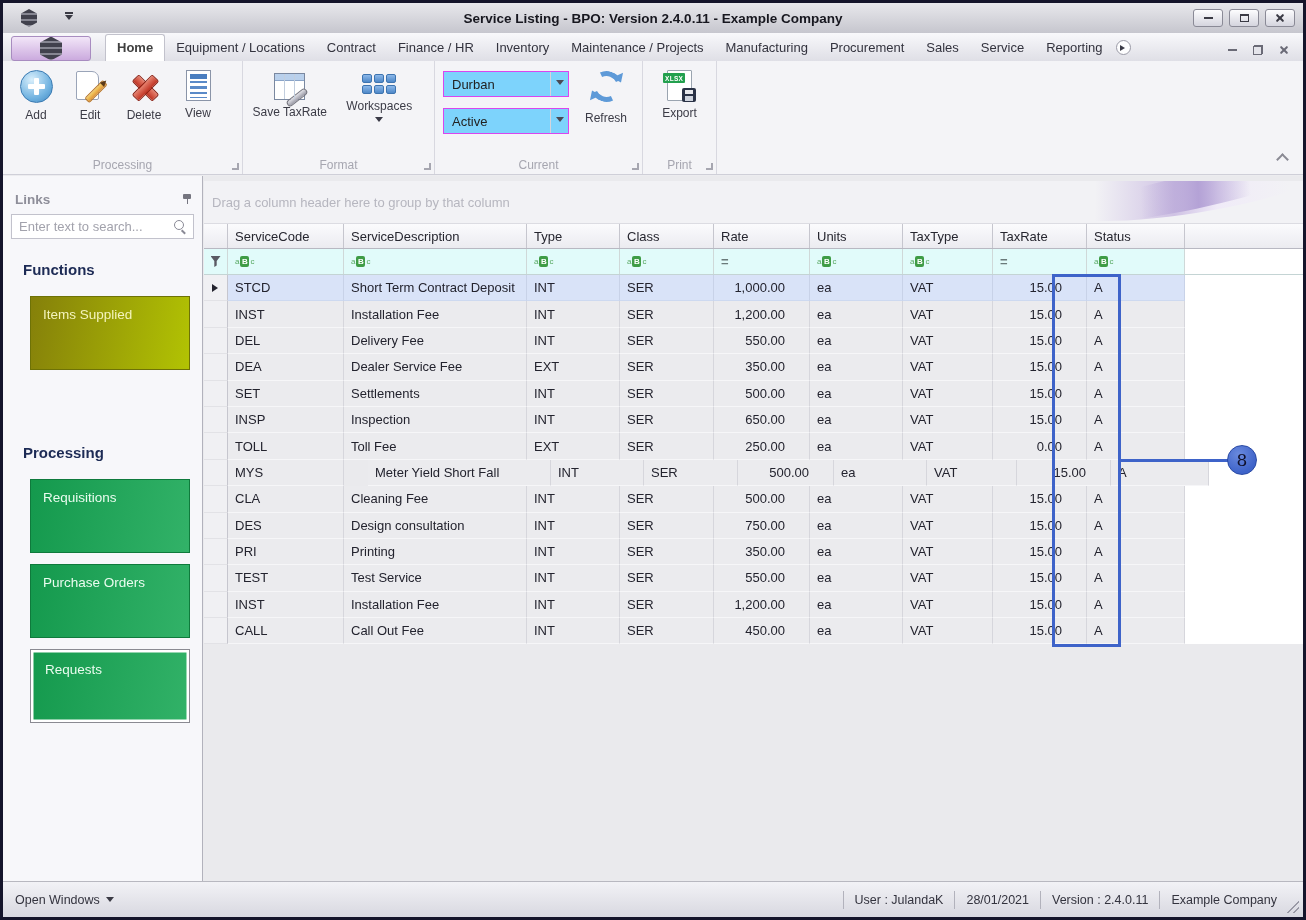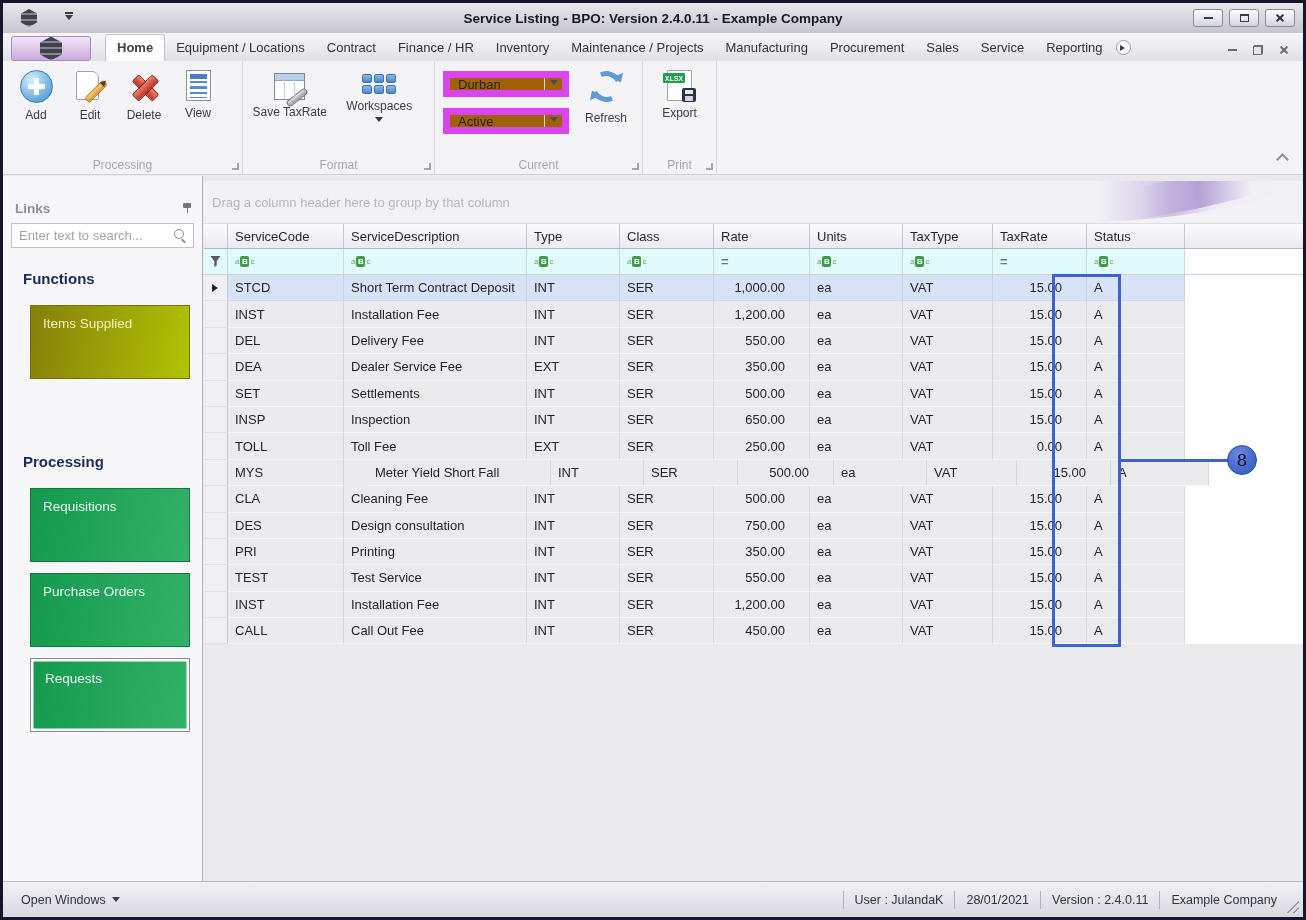--- a/index.html
+++ b/index.html
@@ -70,33 +70,33 @@
   .icon-refresh::before{content:"";position:absolute;right:-8px;top:-5px;width:0;height:0;border:6px solid transparent;border-left:8px solid #5e9ad8;transform:rotate(45deg)}
   .icon-refresh::after{content:"";position:absolute;left:-8px;bottom:-5px;width:0;height:0;border:6px solid transparent;border-right:8px solid #5e9ad8;transform:rotate(45deg)}
   .icon-export{position:relative;width:25px;height:31px;background:#fff;border:1px solid #9aa4b0;border-radius:1px}
   .icon-export .badge{position:absolute;left:-5px;top:2px;background:#23a04e;color:#fff;font-size:6.5px;font-weight:bold;padding:1.5px 2px;border-radius:1px;letter-spacing:.3px}
   .icon-export .floppy{position:absolute;right:-5px;bottom:-2px;width:14px;height:14px;background:#2a3246;border-radius:2px}
   .icon-export .floppy::before{content:"";position:absolute;left:3px;top:1.5px;width:8px;height:4px;background:#e8e8ec}
   .icon-export .floppy::after{content:"";position:absolute;left:3px;bottom:1.5px;width:8px;height:4.5px;background:#cfd4de}
 
   .currentbody{display:flex;gap:10px;padding:10px 4px 0 8px}
   .ddstack{display:flex;flex-direction:column;gap:11px}
-  .dropdown{width:126px;height:26px;background:#a16207;border:7px solid #d946ef;display:flex;align-items:center}
+  .dropdown{width:126px;height:26px;background:#7dd3fc;border:1px solid #d946ef;display:flex;align-items:center}
   .dropdown .val{flex:1;padding-left:8px;font-size:13px;color:#222}
   .dropdown .btn{width:18px;height:100%;display:flex;align-items:center;justify-content:center;border-left:1px solid #d4d4dc}
   .dropdown .btn i{width:0;height:0;border:4px solid transparent;border-top:5px solid #4a4a54}
   .refreshbtn{padding-top:0}
   .chev-up{position:absolute;right:16px;bottom:10px;width:9px;height:9px;border:2px solid #8a8a94;border-width:2px 2px 0 0;transform:rotate(-45deg)}
 
   
   .content{position:absolute;left:0;top:173px;right:0;bottom:36px;background:#eaeaed}
 
   
   .sidebar{position:absolute;left:0;top:0;bottom:0;width:200px;background:#f7f7fa;border-right:1px solid #b2b2bc}
-  .sidehead{height:26px;margin-top:19px;display:flex;align-items:center;justify-content:space-between;padding:0 10px 0 12px;color:#8e8e99;font-size:13.5px;font-weight:bold}
+  .sidehead{height:26px;margin-top:10px;display:flex;align-items:center;justify-content:space-between;padding:0 10px 0 12px;color:#8e8e99;font-size:13.5px;font-weight:bold}
   .pin{position:relative;width:10px;height:12px}
   .pin::before{content:"";position:absolute;left:1px;top:1px;width:8px;height:5px;background:#75757f;border-radius:1px}
   .pin::after{content:"";position:absolute;left:4.5px;top:6px;width:1.5px;height:5px;background:#75757f}
   .searchwrap{position:relative;margin:2px 8px 0 8px}
   .searchwrap input{width:100%;height:25px;border:1px solid #c2c2cc;background:#fff;padding:0 24px 0 7px;font-size:13px;color:#444;font-family:"Liberation Sans",sans-serif}
   .searchwrap input::placeholder{color:#a2a2ac}
   .mag{position:absolute;right:7px;top:6px;width:13px;height:13px}
   .mag::before{content:"";position:absolute;left:0;top:0;width:8px;height:8px;border:1.5px solid #8a8a96;border-radius:50%}
   .mag::after{content:"";position:absolute;right:1px;bottom:0;width:5px;height:1.8px;background:#8a8a96;transform:rotate(45deg)}
   .side-heading{margin:22px 0 18px 20px;font-size:15px;font-weight:bold;color:#1d2b55}
@@ -133,21 +133,21 @@
   .grow.sel .cell{background:#d9e3f8;border-bottom-color:#cdd9f0;border-right-color:#c8d2e8}
   .cfill{flex:1;background:#fff}
 
   
   .ann-box{position:absolute;left:1049px;top:271px;width:69px;height:373px;border:3px solid #3e63c9;pointer-events:none}
   .ann-line{position:absolute;left:1118px;top:456px;width:107px;height:3px;background:#3e63c9;pointer-events:none}
   .ann-circle{position:absolute;left:1224px;top:442px;width:30px;height:30px;border-radius:50%;background:radial-gradient(circle at 38% 30%,#6a8ade,#3e63c9 70%);border:1px solid #2a4aa4;display:flex;align-items:center;justify-content:center;font-family:"DejaVu Serif",serif;font-size:17px;color:#10102a}
 
   
   .statusbar{position:absolute;left:0;bottom:0;right:0;height:36px;background:linear-gradient(#f2f2f6,#d8d8e0);border-top:1px solid #b8b8c0;display:flex;align-items:center;font-size:12.5px;color:#33333e}
-  .openwin{display:flex;align-items:center;gap:6px;padding-left:18px}
+  .openwin{display:flex;align-items:center;gap:6px;padding-left:12px}
   .openwin i{width:0;height:0;border:4px solid transparent;border-top:5px solid #3a3a44;margin-top:4px}
   .sbright{margin-left:auto;display:flex;align-items:center;padding-right:26px}
   .sbsep{width:1px;height:18px;background:#b2b2bc;margin:0 11px}
   .grip{position:absolute;right:4px;bottom:4px;width:13px;height:13px;background:repeating-linear-gradient(135deg,#9a9aa6 0 1.6px,transparent 1.6px 4.6px);clip-path:polygon(100% 0,100% 100%,0 100%)}
 </style>
 </head>
 <body>
 
 <div class="win">
 

